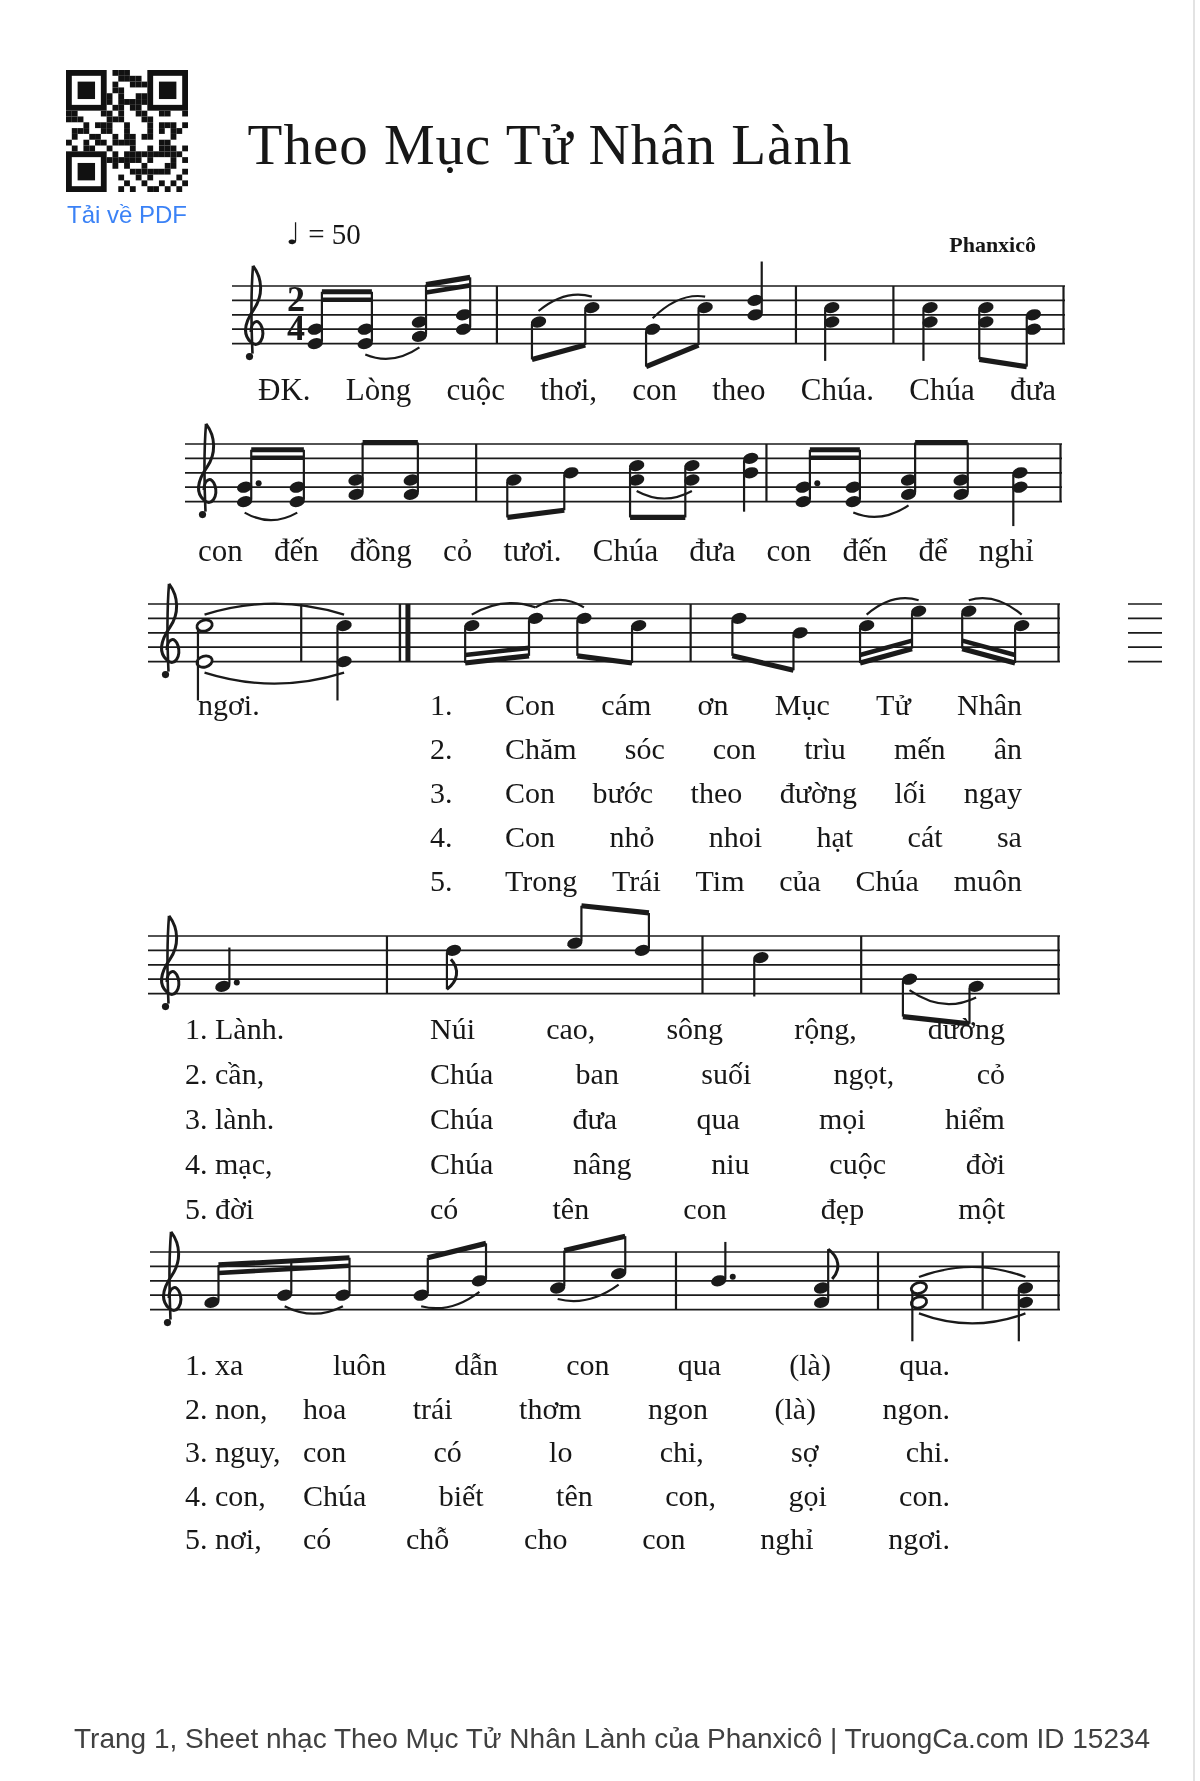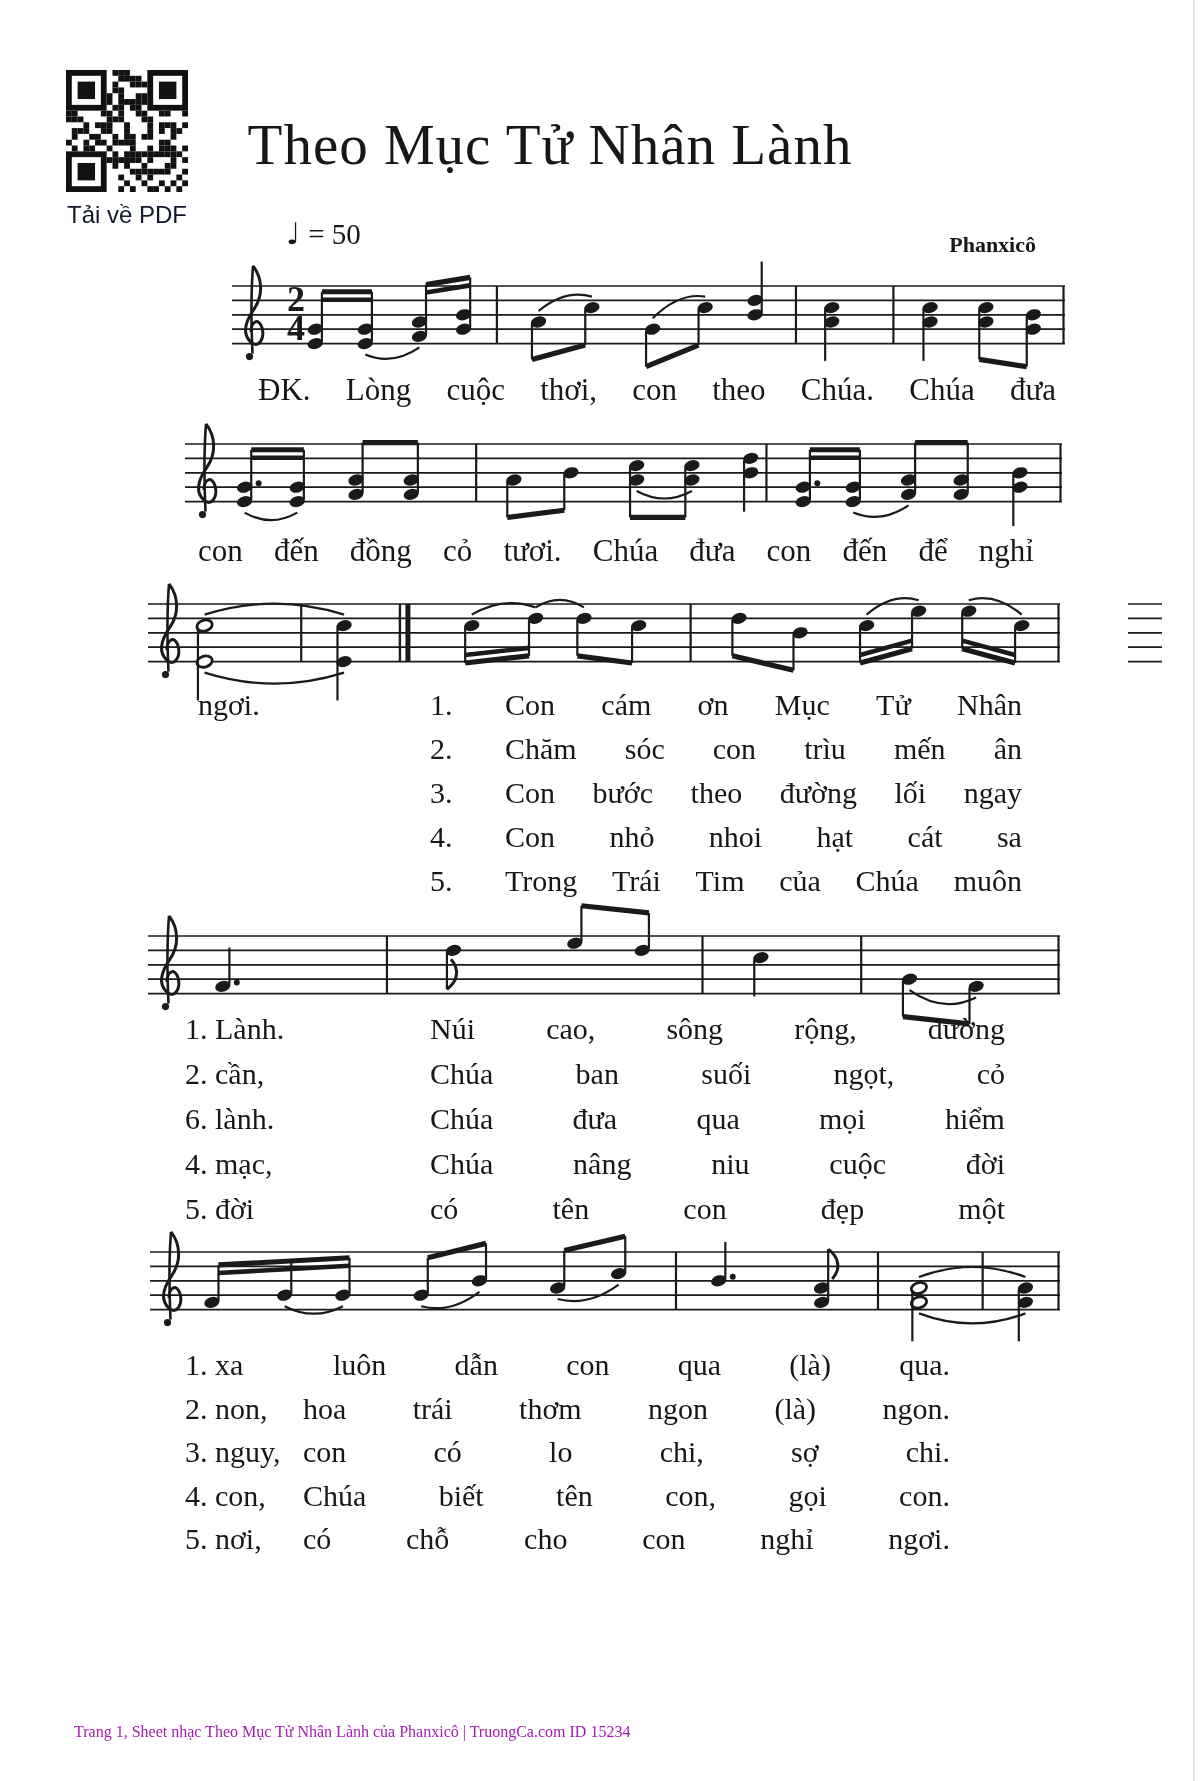--- a/index.html
+++ b/index.html
@@ -1,35 +1,35 @@
 <!DOCTYPE html>
 <html><head>
 <meta charset="utf-8">
 <style>
   html,body{margin:0;padding:0;}
   body{width:1200px;height:1781px;background:#ffffff;position:relative;overflow:hidden;
        font-family:"Liberation Serif","DejaVu Serif",serif;color:#171717;}
   .abs{position:absolute;}
   #title{font-size:57px;font-weight:400;margin:0;text-align:center;left:0;width:1100px;top:112px;letter-spacing:1px;}
   #qrblock{left:66px;top:70px;width:120px;}
-  #qrcap{font-family:"Liberation Sans","DejaVu Sans",sans-serif;font-size:24px;color:#0f172a;text-align:center;width:122px;margin-top:5px;white-space:nowrap;}
+  #qrcap{font-family:"Liberation Sans","DejaVu Sans",sans-serif;font-size:24px;color:#3b82f6;text-align:center;width:122px;margin-top:5px;white-space:nowrap;}
   #tempo{left:286px;top:216px;display:flex;align-items:baseline;gap:8px;}
   #tempo .glyph{font-family:"DejaVu Sans",sans-serif;font-size:30px;}
   #tempo .val{font-size:29px;}
   #composer{left:860px;top:232px;width:176px;text-align:right;font-weight:700;font-size:22px;}
   #score{left:0;top:0;width:1200px;height:1781px;pointer-events:none;}
   .chorus{display:flex;justify-content:space-between;font-size:31px;white-space:nowrap;}
   #chorus1{left:238px;top:372px;width:798px;margin-left:20px;}
   #chorus2{left:198px;top:533px;width:836px;}
   .lyr{font-size:30px;white-space:nowrap;}
   #chorusEnd{left:198px;top:688px;}
   .vrow{position:absolute;height:44px;font-size:30px;white-space:nowrap;}
   .vrow .lead{position:absolute;left:0;top:0;}
   .vrow .words{position:absolute;top:0;right:0;display:flex;justify-content:space-between;}
-  #footer{font-family:Liberation Serif, serif;font-size:16px;color:#a21caf;left:74px;top:1723px;white-space:nowrap;}
+  #footer{font-family:Liberation Sans, sans-serif;font-size:28px;color:#404040;left:74px;top:1723px;white-space:nowrap;}
   .edge{right:5px;top:0;width:2px;height:1781px;background:#e3e3e3;}
 </style>
 </head>
 <body>
 
 <div>
   <div class="abs edge"></div>
 
   <div class="abs" id="qrblock">
     <svg id="qr" width="122" height="122" viewBox="0 0 122 122">
@@ -583,21 +583,21 @@
         <span class="lead">2. cần,</span>
         <div class="words" style="left: 245px;">
           <span>Chúa</span>
           <span>ban</span>
           <span>suối</span>
           <span>ngọt,</span>
           <span>cỏ</span>
         </div>
       </div>
       <div class="vrow" style="left: 185px; top: 1102px; width: 820px;">
-        <span class="lead">6. lành.</span>
+        <span class="lead">3. lành.</span>
         <div class="words" style="left: 245px;">
           <span>Chúa</span>
           <span>đưa</span>
           <span>qua</span>
           <span>mọi</span>
           <span>hiểm</span>
         </div>
       </div>
       <div class="vrow" style="left: 185px; top: 1147px; width: 820px;">
         <span class="lead">4. mạc,</span>

